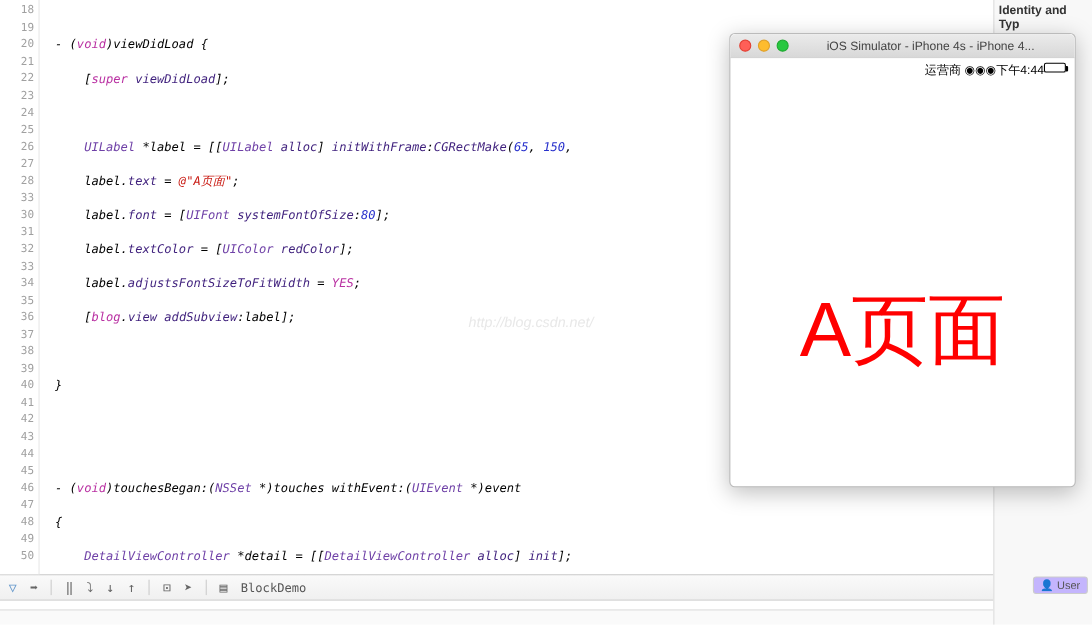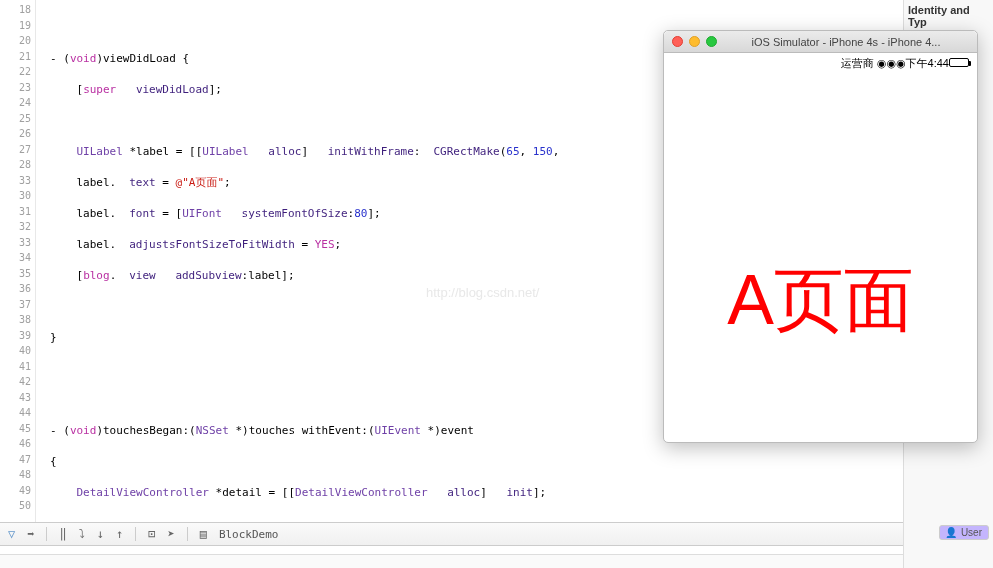--- a/index.html
+++ b/index.html
@@ -23,34 +23,35 @@
       border-right: 1px solid #e8e8e8;
       text-align: right;
       padding-top: 2px;
       color: #a0a0a0;
       font-size: 10px;
       line-height: 15.5px;
     }
     .gutter div { padding-right: 4px; }
     .code-area {
       flex: 1;
-      padding-top: 20px;
+      padding-top: 2px;
       padding-left: 14px;
       font-size: 11px;
       line-height: 15.5px;
       white-space: pre;
       position: relative;
       overflow: hidden;
+      font-style: italic;
     }
     .line { height: 15.5px; }
     .c-keyword { color: #b930a2; }
     .c-type { color: #6f41a7; }
     .c-string { color: #c91b13; }
     .c-num { color: #2831cc; }
-    .c-method { color: #3e1f7c; margin-left: 13px; }
+    .c-method { color: #3e1f7c; }
     .c-class { color: #6f41a7; }
     .c-self { color: #b930a2; }
     .c-const { color: #b930a2; }
     .watermark {
       position: absolute;
       left: 390px;
       top: 285px;
       color: #e8e8e8;
       font-size: 13px;
       font-family: Arial, sans-serif;
@@ -215,20 +216,21 @@
       <div>50</div>
   </div>
   <div class="code-area">
     <div class="watermark">http://blog.csdn.net/</div>
 <div class="line"><span>- (</span><span class="c-keyword">void</span><span>)viewDidLoad {</span></div>
 <div class="line"><span>    [</span><span class="c-keyword">super</span><span> </span><span class="c-method">viewDidLoad</span><span>];</span></div>
 <div class="line"></div>
 <div class="line"><span>    </span><span class="c-type">UILabel</span><span> *label = [[</span><span class="c-type">UILabel</span><span> </span><span class="c-method">alloc</span><span>] </span><span class="c-method">initWithFrame</span><span>:</span><span class="c-method">CGRectMake</span><span>(</span><span class="c-num">65</span><span>, </span><span class="c-num">150</span><span>,</span></div>
 <div class="line"><span>    label.</span><span class="c-method">text</span><span> = </span><span class="c-string">@"A页面"</span><span>;</span></div>
 <div class="line"><span>    label.</span><span class="c-method">font</span><span> = [</span><span class="c-type">UIFont</span><span> </span><span class="c-method">systemFontOfSize</span><span>:</span><span class="c-num">80</span><span>];</span></div>
+<div class="line"><span>    label.</span><span class="c-method">textColor</span><span> = [</span><span class="c-type">UIColor</span><span> </span><span class="c-method">redColor</span><span>];</span></div>
 <div class="line"><span>    label.</span><span class="c-method">adjustsFontSizeToFitWidth</span><span> = </span><span class="c-const">YES</span><span>;</span></div>
 <div class="line"><span>    [</span><span class="c-self">blog</span><span>.</span><span class="c-method">view</span><span> </span><span class="c-method">addSubview</span><span>:label];</span></div>
 <div class="line"></div>
 <div class="line">}</div>
 <div class="line"></div>
 <div class="line"></div>
 <div class="line"><span>- (</span><span class="c-keyword">void</span><span>)touchesBegan:(</span><span class="c-type">NSSet</span><span> *)touches withEvent:(</span><span class="c-type">UIEvent</span><span> *)event</span></div>
 <div class="line">{</div>
 <div class="line"><span>    </span><span class="c-class">DetailViewController</span><span> *detail = [[</span><span class="c-class">DetailViewController</span><span> </span><span class="c-method">alloc</span><span>] </span><span class="c-method">init</span><span>];</span></div>
 

